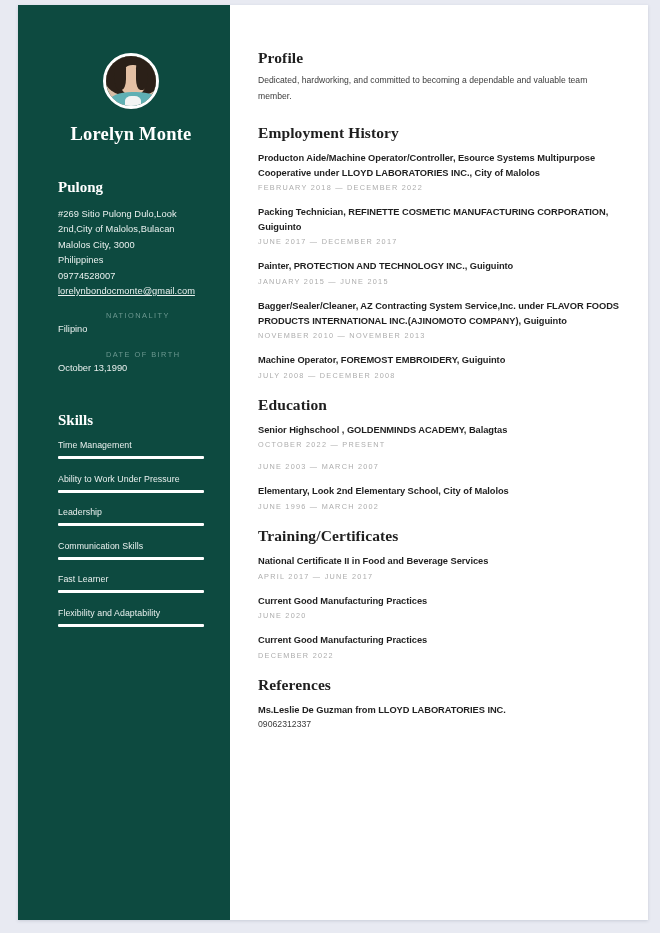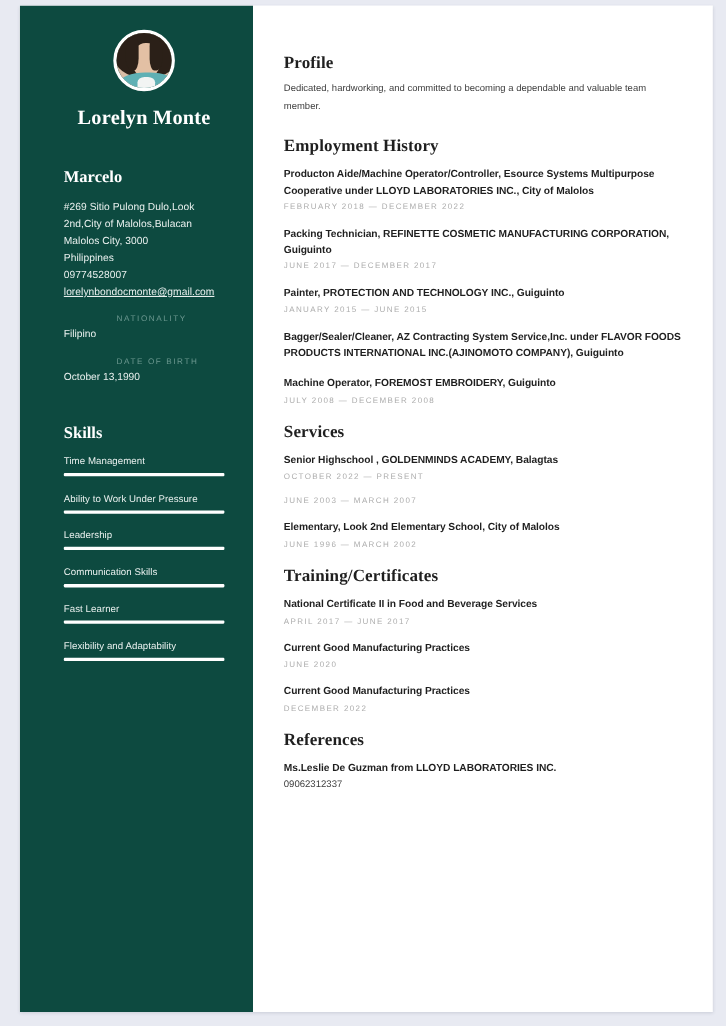--- a/index.html
+++ b/index.html
@@ -23,21 +23,21 @@
     box-shadow: 0 1px 3px rgba(60,70,100,0.18);
     overflow: hidden;
   }
 
   
   #sidebar {
     width: 212px;
     flex: 0 0 212px;
     background: #0d4a40;
     color: #ffffff;
-    padding: 18px 26px 30px 40px;
+    padding: 44px 26px 30px 40px;
   }
 
   .avatar-wrap {
     display: flex;
     justify-content: center;
     margin-top: 4px;
   }
   .avatar {
     width: 56px;
     height: 56px;
@@ -222,21 +222,21 @@
         <div class="hair-front-l"></div>
         <div class="hair-front-r"></div>
         <div class="torso"></div>
         <div class="collar"></div>
       </div>
     </div>
 
     <h1 id="name">Lorelyn Monte</h1>
 
     <div id="details-block">
-      <h2 class="side-heading">Marcelo</h2>
+      <h2 class="side-heading">Pulong</h2>
 
       <div class="detail-line">#269 Sitio Pulong Dulo,Look</div>
       <div class="detail-line">2nd,City of Malolos,Bulacan</div>
       <div class="detail-line">Malolos City, 3000</div>
       <div class="detail-line">Philippines</div>
       <div class="detail-line">09774528007</div>
       <div class="detail-line link">lorelynbondocmonte@gmail.com</div>
 
       <div class="field-label">NATIONALITY</div>
       <div class="field-value">Filipino</div>
@@ -293,29 +293,30 @@
       <div class="entry">
         <div class="entry-title">Packing Technician, REFINETTE COSMETIC MANUFACTURING CORPORATION, Guiguinto</div>
         <div class="entry-date">JUNE 2017 — DECEMBER 2017</div>
       </div>
       <div class="entry">
         <div class="entry-title">Painter, PROTECTION AND TECHNOLOGY INC., Guiguinto</div>
         <div class="entry-date">JANUARY 2015 — JUNE 2015</div>
       </div>
       <div class="entry">
         <div class="entry-title">Bagger/Sealer/Cleaner, AZ Contracting System Service,Inc. under FLAVOR FOODS PRODUCTS INTERNATIONAL INC.(AJINOMOTO COMPANY), Guiguinto</div>
+        <div class="entry-date">NOVEMBER 2010 — NOVEMBER 2013</div>
       </div>
       <div class="entry">
         <div class="entry-title">Machine Operator, FOREMOST EMBROIDERY, Guiguinto</div>
         <div class="entry-date">JULY 2008 — DECEMBER 2008</div>
       </div>
     </section>
 
     <section class="section sec-gap">
-      <h2 class="sec-heading">Services</h2>
+      <h2 class="sec-heading">Education</h2>
 
       <div class="entry">
         <div class="entry-title">Senior Highschool , GOLDENMINDS ACADEMY, Balagtas</div>
         <div class="entry-date">OCTOBER 2022 — PRESENT</div>
       </div>
       <div class="entry">
         <div class="entry-date">JUNE 2003 — MARCH 2007</div>
       </div>
       <div class="entry">
         <div class="entry-title">Elementary, Look 2nd Elementary School, City of Malolos</div>

